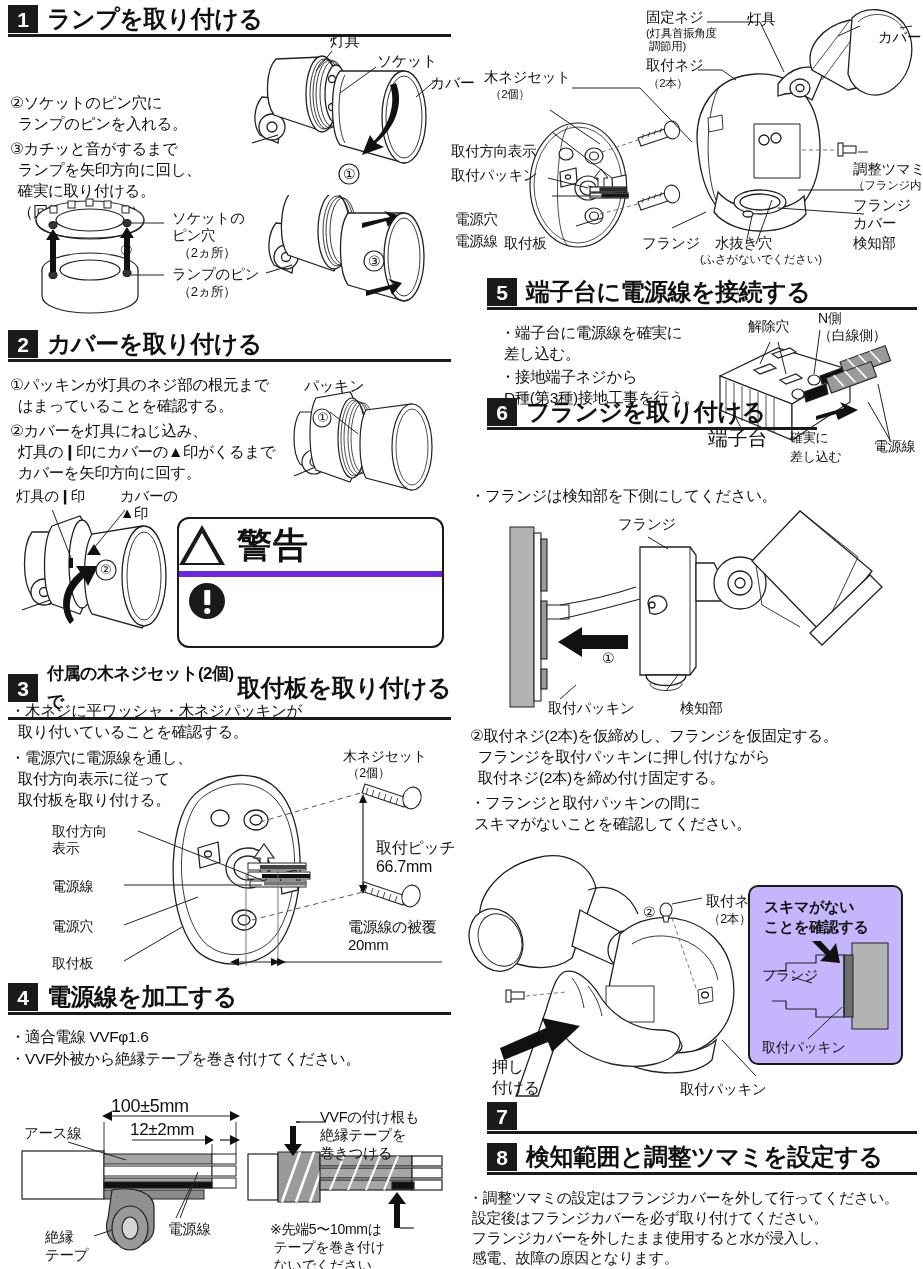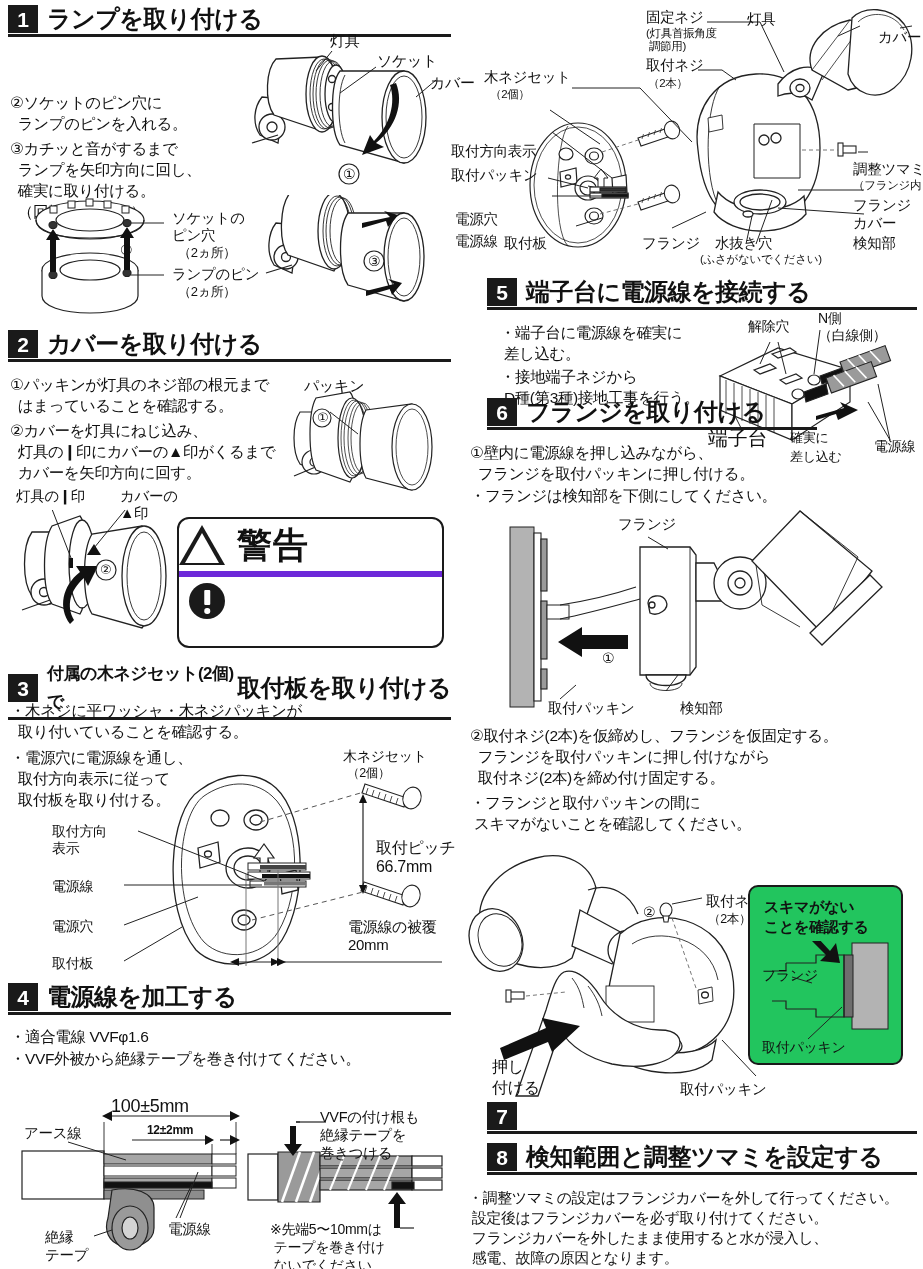--- a/index.html
+++ b/index.html
@@ -49,21 +49,21 @@
   .warn-tri-dot{position:absolute;left:-2.5px;top:32px;width:5px;height:5px;background:#1a1a1a;border-radius:50%;}
   .warn-word{font-size:35px;font-weight:bold;line-height:38px;margin-left:12px;letter-spacing:1px;}
   .warn-body{display:flex;align-items:center;padding:6px 8px 8px 10px;}
   .warn-icon{width:36px;height:36px;border-radius:50%;background:#1a1a1a;flex:none;position:relative;margin-right:9px;}
   .warn-icon::before{content:"";position:absolute;left:50%;top:7px;transform:translateX(-50%);width:5.5px;height:15px;background:#fff;border-radius:1px;}
   .warn-icon::after{content:"";position:absolute;left:50%;top:25px;transform:translateX(-50%);width:5.5px;height:5.5px;background:#fff;border-radius:50%;}
   .warn-lines{font-size:15px;line-height:20px;white-space:pre;letter-spacing:-0.5px;}
   .warn-lead{font-weight:bold;font-size:16.5px;line-height:21px;}
 
   
-  .notebox{position:absolute;border:2.5px solid #1a1a1a;border-radius:10px;background:#22c55e;box-sizing:border-box;}
+  .notebox{position:absolute;border:2.5px solid #1a1a1a;border-radius:10px;background:#c4b5fd;box-sizing:border-box;}
 
   svg{display:block;}
   .dg{position:absolute;}
 </style>
 </head>
 <body>
 
 <div class="page">
 
   <div class="col-left">
@@ -469,21 +469,21 @@
           <rect x="384" y="104" width="22" height="7" fill="#111"></rect>
         </g>
 
         <path d="M288,48 L288,66 l6,0 l-9,12 l-9,-12 l6,0 L282,48 Z" fill="#111"></path>
         <path d="M392,150 L392,126 l6,0 l-9,-12 l-9,12 l6,0 L386,150 Z" fill="#111"></path>
         <path d="M288,44 L292,44" stroke="#222" stroke-width="1.2"></path>
         <path d="M288,44 L318,44" stroke="#222" stroke-width="1.2" fill="none"></path>
         <path d="M392,150 L406,150" stroke="#222" stroke-width="1.2" fill="none"></path>
       </svg>
       <div class="lbl" style="position:absolute;left:103px;top:20px;font-size:18px;">100±5mm</div>
-      <div class="lbl" style="position:absolute;left:139px;top:44px;font-size:12px;font-weight:bold;">12±2mm</div>
+      <div class="lbl" style="position:absolute;left:122px;top:44px;font-size:17px;">12±2mm</div>
       <div class="lbl" style="position:absolute;left:16px;top:47px;font-size:14.5px;">アース線</div>
       <div class="lbl" style="position:absolute;left:37px;top:150px;font-size:14.5px;line-height:18px;">絶縁
 テープ</div>
       <div class="lbl" style="position:absolute;left:160px;top:143px;font-size:14.5px;">電源線</div>
       <div class="lbl" style="position:absolute;left:312px;top:30px;font-size:14.5px;line-height:18px;">VVFの付け根も
 絶縁テープを
 巻きつける</div>
       <div class="lbl" style="position:absolute;left:262px;top:142px;font-size:14px;line-height:18px;">※先端5〜10mmは
  テープを巻き付け
  ないでください</div>
@@ -683,22 +683,20 @@
     </div>
 
     <div class="step" style="left:27px;top:398px;width:330px;">
       <div class="step-bar">
         <div class="step-num">6</div>
         <div class="step-title">フランジを取り付ける</div>
       </div>
       <div class="step-rule"></div>
     </div>
 
-    <div class="txt" style="left:10px;top:442px;">①壁内に電源線を押し込みながら、
-  フランジを取付パッキンに押し付ける。</div>
     <div class="txt" style="left:10px;top:485px;">・フランジは検知部を下側にしてください。</div>
 
     <div class="dg" style="left:40px;top:505px;">
       <svg width="420" height="215" viewBox="0 0 420 215">
 
         <rect x="10" y="22" width="24" height="180" fill="#b3b3b3" stroke="#222" stroke-width="1"></rect>
 
         <g fill="#fff" stroke="#222" stroke-width="1.1">
           <rect x="34" y="28" width="7" height="168"></rect>
           <rect x="41" y="34" width="6" height="52" fill="#9a9a9a"></rect>

